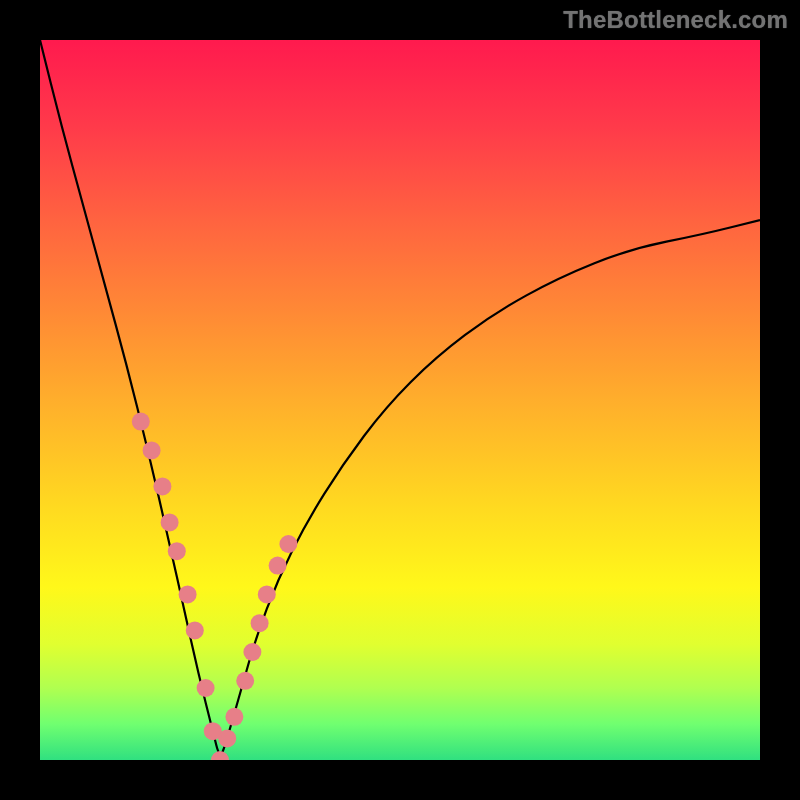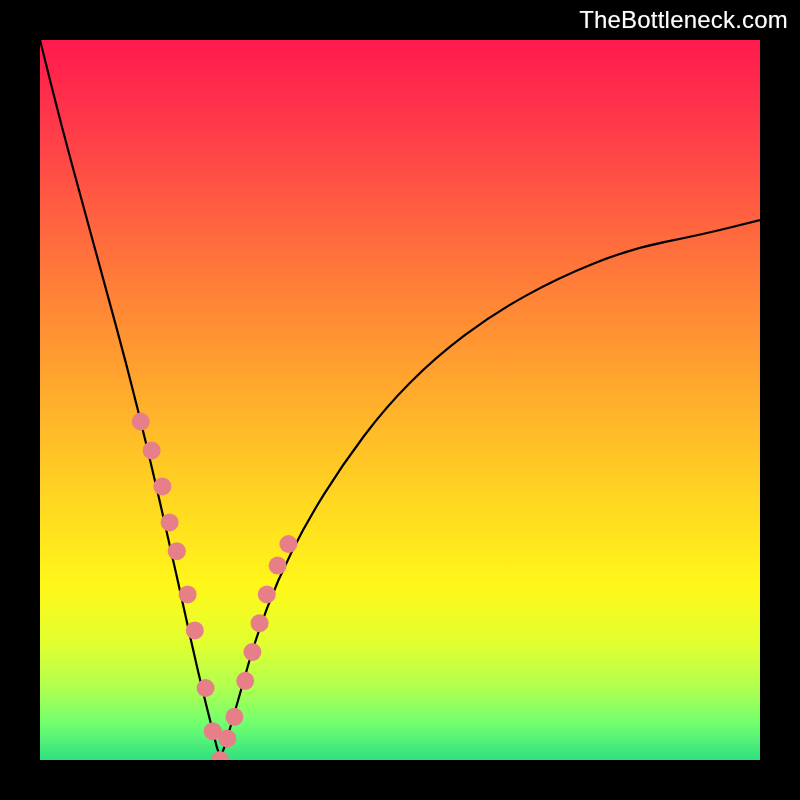--- a/index.html
+++ b/index.html
@@ -30,22 +30,22 @@
       #b0ff50 90%,
       #70ff70 95%,
       #30e080 100%
     );
   }
   .watermark {
     position: absolute;
     top: 6px;
     right: 12px;
     font-size: 24px;
-    font-weight: 400;
-    color: #ffffff;
+    font-weight: 700;
+    color: #737373;
     text-shadow: 0 0 1px #626468;
     letter-spacing: 0.2px;
   }
   svg.curve {
     position: absolute;
     left: 0;
     top: 0;
     width: 720px;
     height: 720px;
   }

